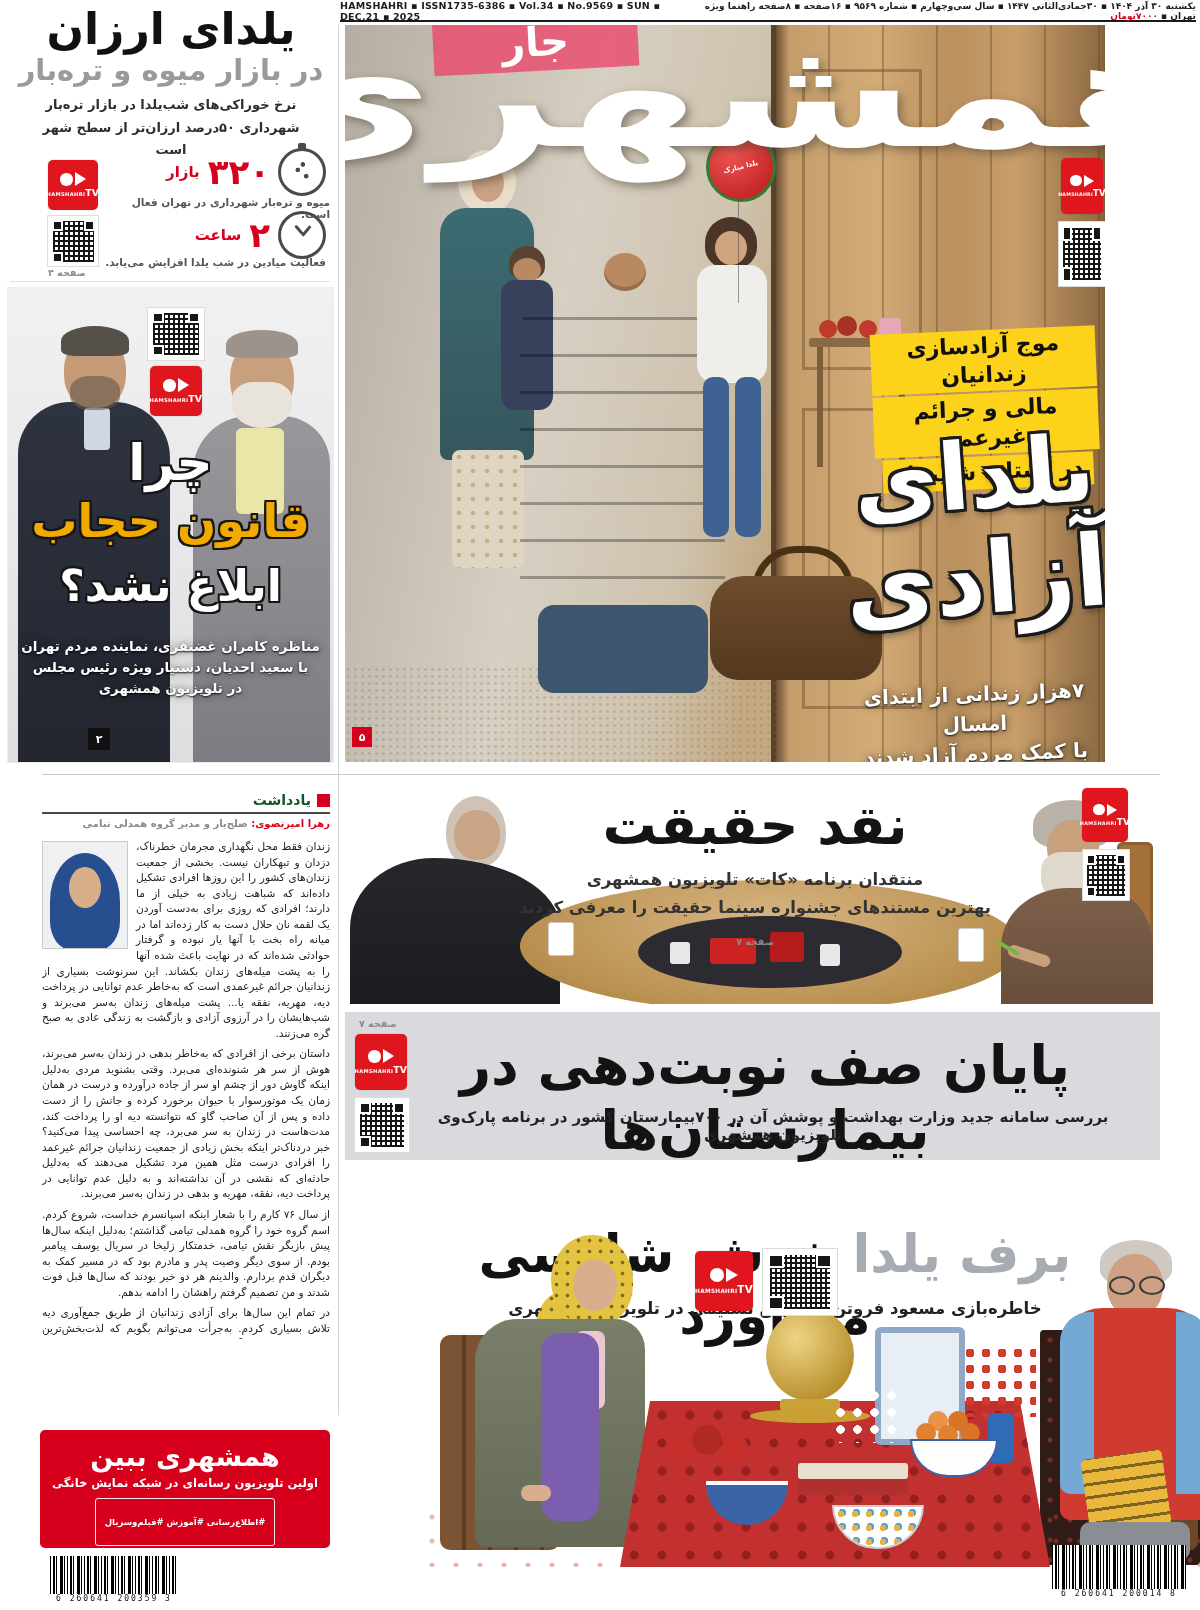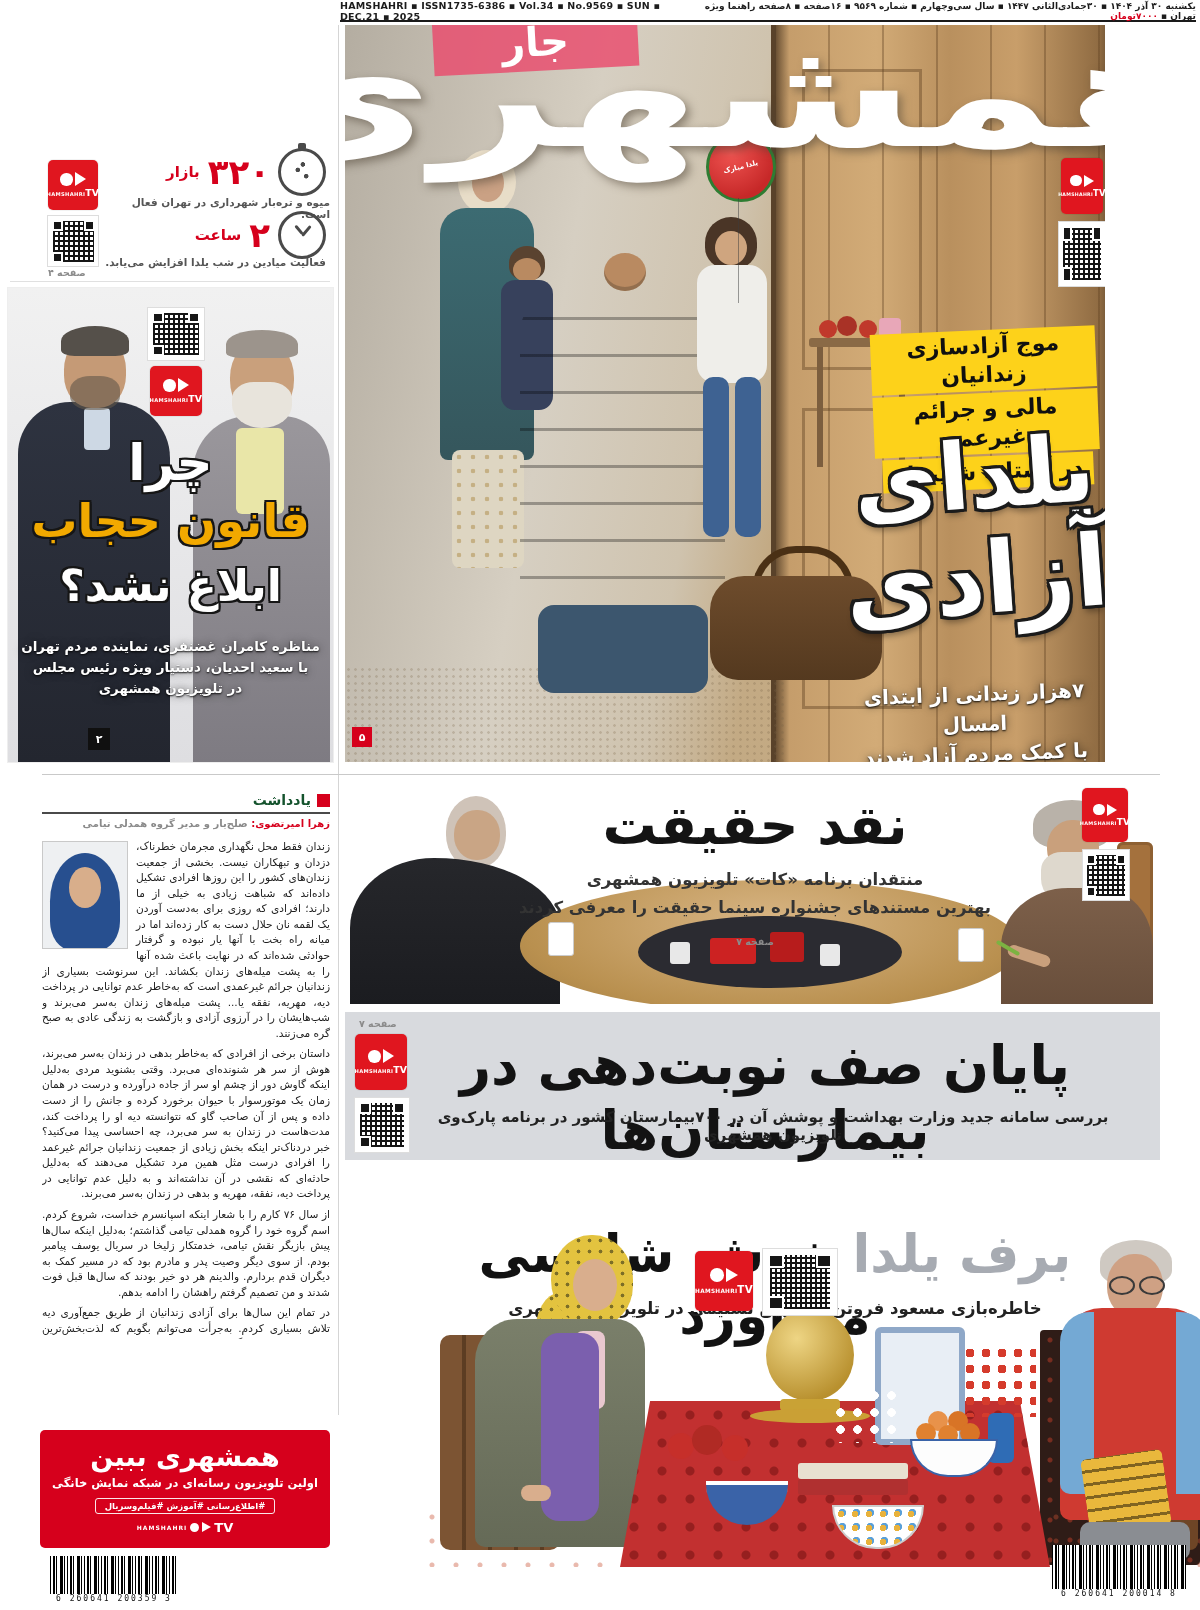--- a/index.html
+++ b/index.html
@@ -55,21 +55,21 @@
   .note-title{direction:rtl;text-align:right;font-size:31px;font-weight:900;color:#111;}
   .note-body{direction:rtl;font-size:10.6px;line-height:1.47;text-align:justify;color:#1d1d1d;overflow:hidden;}
   .note-body p{margin:0 0 5px;}
   .portrait{float:left;width:84px;height:106px;margin:2px 8px 4px 0;background:#eef0f2;border:1px solid #c9c9c9;position:relative;overflow:hidden;}
   .portrait .hijab{position:absolute;left:8%;top:10%;width:84%;height:92%;background:#274f8f;border-radius:50% 50% 30% 30%;}
   .portrait .face{position:absolute;left:31%;top:24%;width:38%;height:38%;background:#d8ae8b;border-radius:50%;}
   
   .promo{background:#d6001c;border-radius:5px;color:#fff;direction:rtl;text-align:center;}
   .promo .t{font-size:27px;font-weight:900;line-height:1.1;}
   .promo .s{font-size:11.5px;font-weight:800;margin-top:4px;}
-  .promo .tags{display:inline-block;border:1px solid rgba(255,255,255,.9);border-radius:3px;padding:2px 9px;font-size:8.5px;font-weight:700;margin-top:8px;}
+  .promo .tags{display:inline-block;border:1px solid rgba(255,255,255,.9);border-radius:3px;padding:18px 9px;font-size:8.5px;font-weight:700;margin-top:8px;}
   .promo-logo{display:flex;align-items:center;justify-content:center;gap:3px;margin-top:6px;direction:ltr;}
   .promo-logo .sm{font-size:6px;font-weight:900;letter-spacing:1px;}
   .promo-logo .dotw{width:9px;height:9px;border-radius:50%;background:#fff;}
   .promo-logo .triw{width:0;height:0;border-left:9px solid #fff;border-top:5px solid transparent;border-bottom:5px solid transparent;}
   .promo-logo .bg{font-size:13px;font-weight:900;}
   .vline{background:#d5d5d5;} .hline{background:#c9c9c9;}
 </style>
 </head>
 <body>
 
@@ -80,20 +80,25 @@
     <span class="hdr-fa rtl">
       <span>یکشنبه ۳۰ آذر ۱۴۰۴ ▪ ۳۰جمادی‌الثانی ۱۴۴۷ ▪ سال سی‌وچهارم ▪ شماره ۹۵۶۹ ▪ ۱۶صفحه ▪ ۸صفحه راهنما ویژه تهران ▪</span>
       <span class="hdr-price">۷۰۰۰تومان</span>
     </span>
   </div>
 
   <div class="abs vline" style="left:338px;top:25px;width:1px;height:1390px;"></div>
   <div class="abs hline" style="left:42px;top:774px;width:1118px;height:1px;"></div>
   <div class="abs" style="left:10px;top:281px;width:320px;height:1px;background:#e0e0e0;"></div>
 
+  <div class="abs rtl" style="left:10px;top:4px;width:322px;">
+    <div class="ctr w900" style="font-size:44px;color:#111;line-height:1.15;">یلدای ارزان</div>
+    <div class="ctr" style="font-size:29px;color:#9a9a9a;font-weight:800;line-height:1.1;">در بازار میوه و تره‌بار</div>
+    <div class="ctr" style="font-size:13px;color:#2e2e2e;font-weight:600;line-height:1.7;padding:8px 16px 0;">نرخ خوراکی‌های شب‌یلدا در بازار تره‌بار شهرداری ۵۰درصد ارزان‌تر از سطح شهر است</div>
+  </div>
   <div class="abs tvlogo" style="left:48px;top:160px;width:50px;height:50px;font-size:10px;">
     <span class="glyphs">
         <span class="dot"></span>
         <span class="tri"></span>
       </span>
     <span class="cap"><span>HAMSHAHRI</span><b>TV</b></span>
   </div>
   <div class="abs qr" style="left:48px;top:216px;width:50px;height:50px;">
       <i class="px"></i>
       <i class="f f1"></i>

